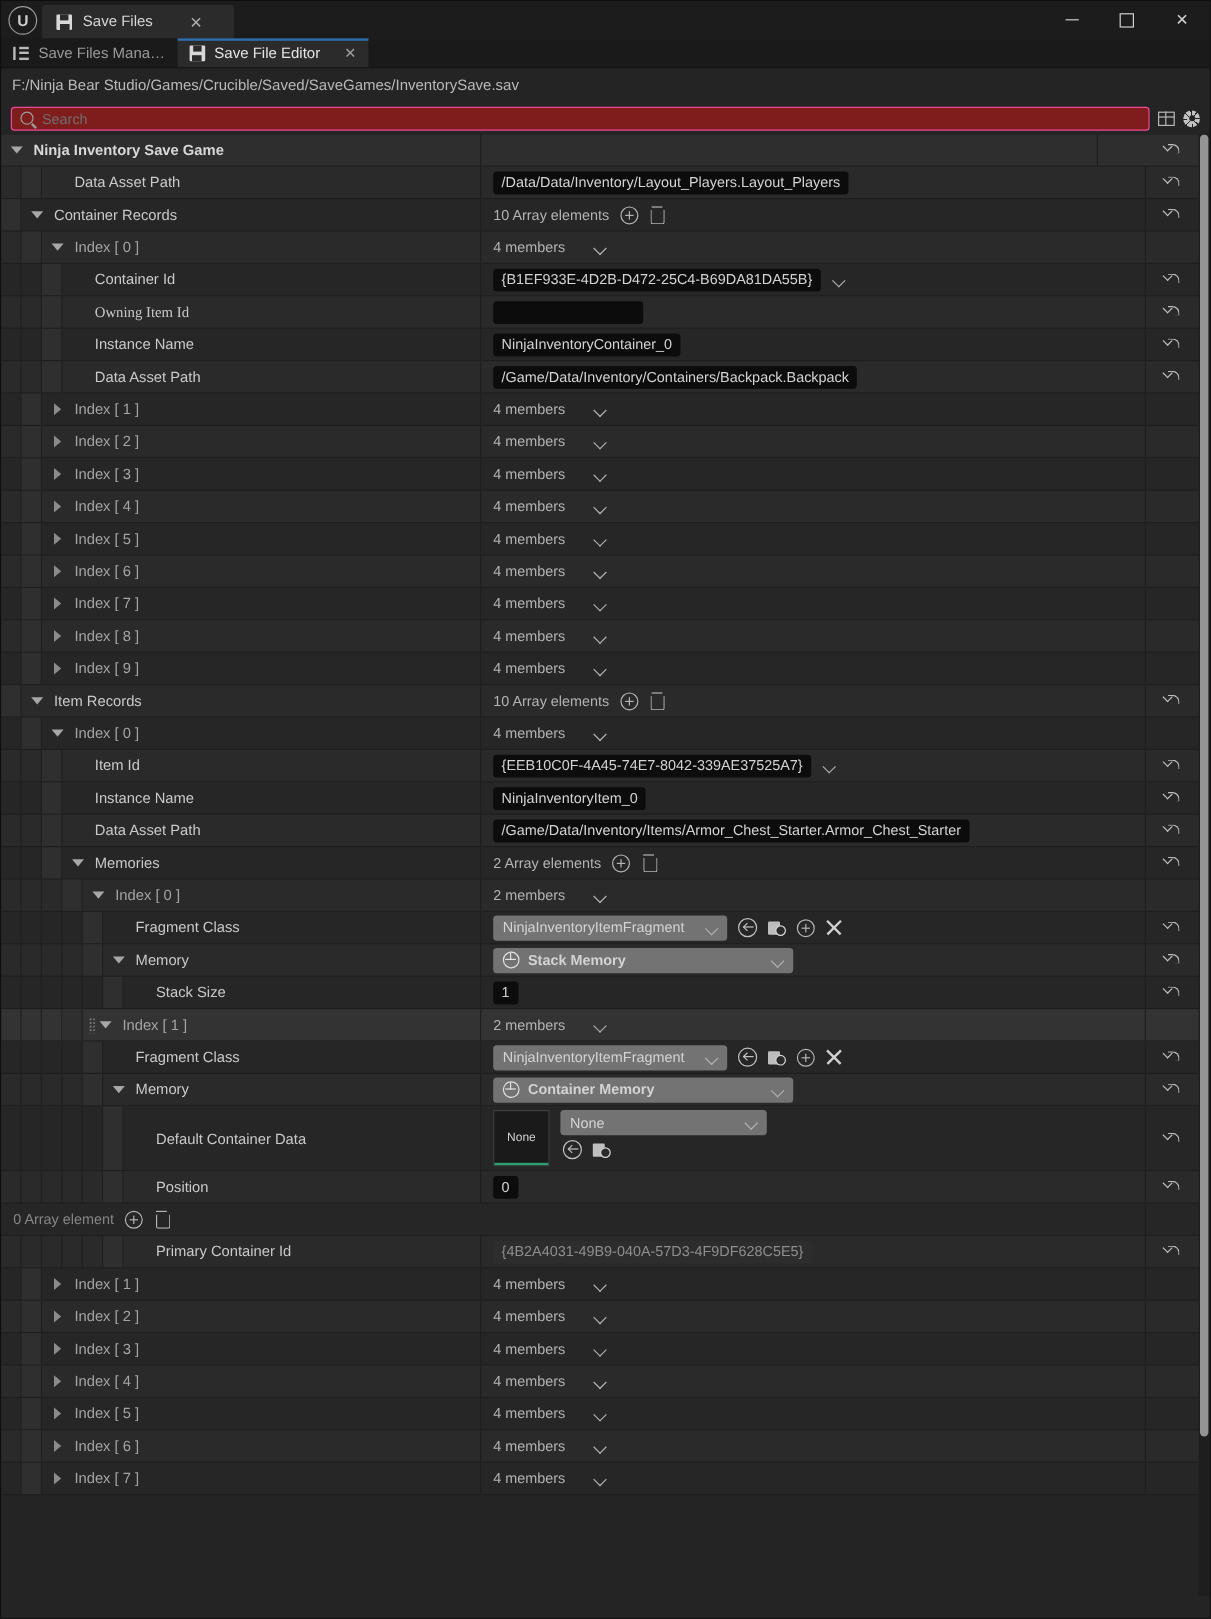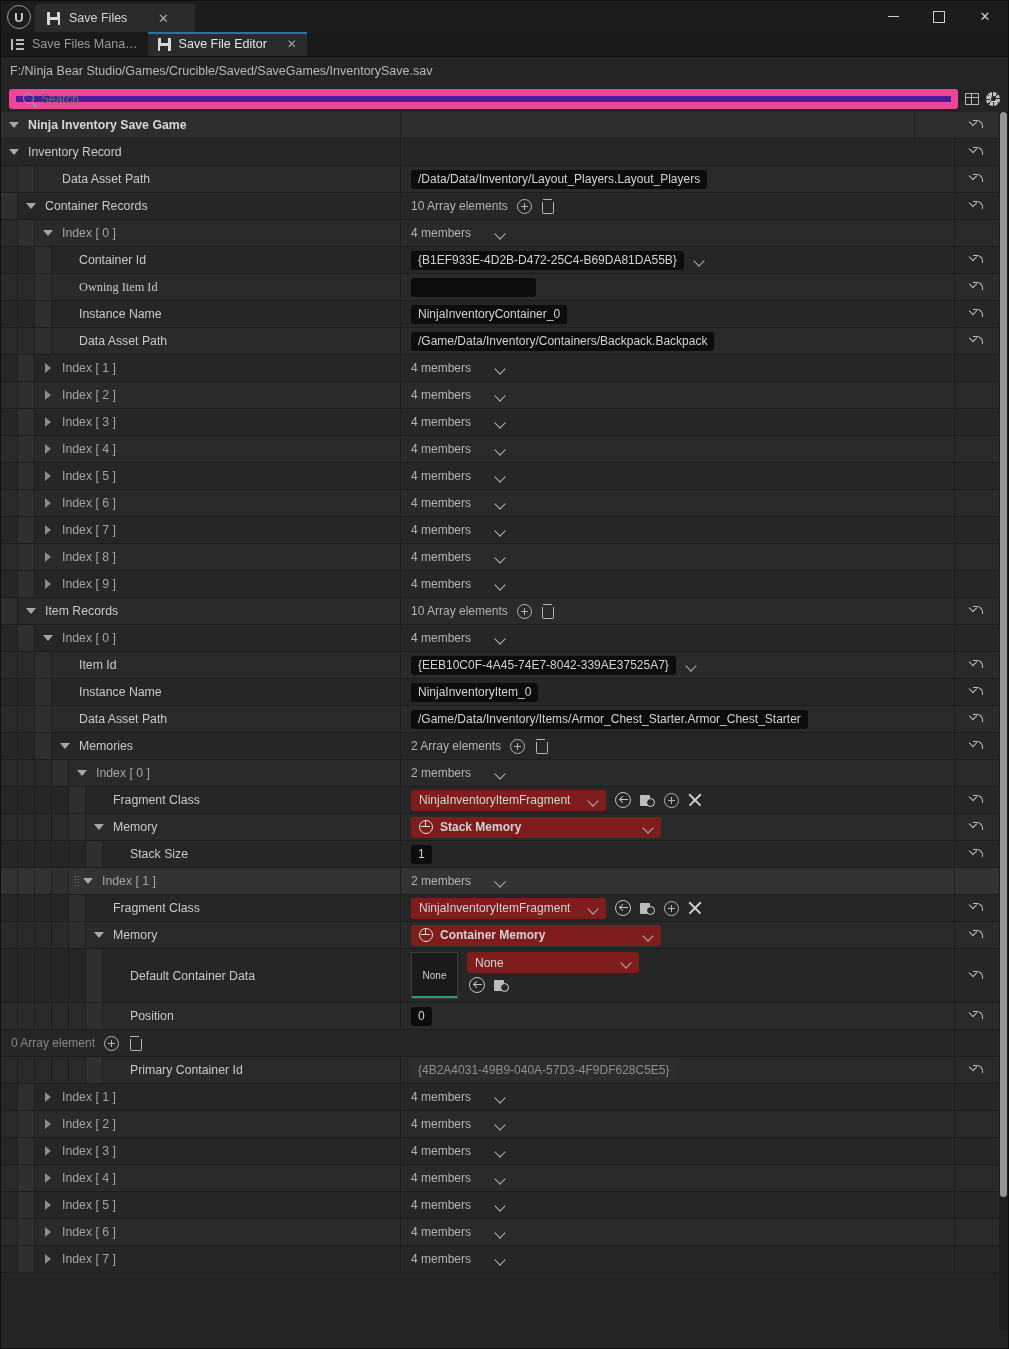--- a/index.html
+++ b/index.html
@@ -76,21 +76,21 @@
     flex:0 0 28px;height:28px;display:flex;align-items:center;padding:0 9px;
     font-size:12.5px;color:#b9b9b9;background:#242424;
   }
 
   
   .searchrow{
     flex:0 0 27px;height:27px;display:flex;align-items:center;gap:7px;
     padding:0 8px;background:#242424;
   }
   .searchbox{
-    flex:1;height:20px;background:#4c1d95;border:7px solid #ec4899;border-radius:3px;
+    flex:1;height:20px;background:#7f1d1d;border:1px solid #ec4899;border-radius:3px;
     display:flex;align-items:center;padding:0 7px;gap:7px;
   }
   .mag{width:11px;height:11px;border:1.5px solid #9b9b9b;border-radius:50%;position:relative;flex:0 0 auto;}
   .mag:after{content:"";position:absolute;right:-3.5px;bottom:-2.5px;width:5px;height:1.5px;background:#9b9b9b;transform:rotate(45deg);}
   .searchbox input{
     background:transparent;border:0;outline:0;color:#cfcfcf;font-size:12px;
     font-family:"Liberation Sans",sans-serif;width:100%;
   }
   .searchbox input::placeholder{color:#6e6e6e;}
   .grid-icon{width:14px;height:12px;border:1.4px solid #b6b6b6;position:relative;flex:0 0 auto;}
@@ -175,21 +175,21 @@
     border:1.4px solid #b4b4b4;border-top:0;border-radius:0 0 2px 2px;
   }
   .chev{
     width:13px;height:13px;position:relative;flex:0 0 13px;
   }
   .chev:after{
     content:"";position:absolute;left:2px;top:3px;width:7px;height:7px;
     border-right:1.6px solid #b0b0b0;border-bottom:1.6px solid #b0b0b0;transform:rotate(45deg);
   }
   .combo{
-    background:#7f1d1d;border-radius:3px;height:21px;display:flex;align-items:center;
+    background:#737373;border-radius:3px;height:21px;display:flex;align-items:center;
     padding:0 6px 0 8px;gap:7px;font-size:12px;color:#d3d3d3;white-space:nowrap;
   }
   .combo .chev{margin-left:auto;}
   .globe{
     width:14px;height:14px;border-radius:50%;border:1.5px solid #e2e2e2;position:relative;flex:0 0 14px;
   }
   .globe:before{content:"";position:absolute;left:5px;top:-0.5px;width:1.2px;height:6px;background:#e2e2e2;}
   .globe:after{
     content:"";position:absolute;left:1px;top:5px;width:9px;height:1.2px;background:#e2e2e2;
   }
@@ -293,33 +293,20 @@
             <div style="display: flex; align-items: center; margin-left: 5px; position: relative; z-index: 2;">
               <span class="arrow down"></span>
               <span class="lbl bold" style="margin-left: 6px;">Ninja Inventory Save Game</span>
             </div>
           </div>
           <div class="valcell"></div>
           <div class="resetcell">
             <span class="reset"></span>
           </div>
         </div>
-        <div class="row alt">
-          <div class="namecell">
-            <div class="guides"></div>
-            <div style="display: flex; align-items: center; margin-left: 5px; position: relative; z-index: 2;">
-              <span class="arrow down"></span>
-              <span class="lbl" style="margin-left: 6px;">Inventory Record</span>
-            </div>
-          </div>
-          <div class="valcell"></div>
-          <div class="resetcell">
-            <span class="reset"></span>
-          </div>
-        </div>
         <div class="row">
           <div class="namecell">
             <div class="guides">
               <div class="guide"></div>
               <div class="guide lit"></div>
             </div>
             <div style="display: flex; align-items: center; margin-left: 39px; position: relative; z-index: 2;">
               <span style="width: 16px;"></span>
               <span class="lbl" style="margin-left: 6px;">Data Asset Path</span>
             </div>

